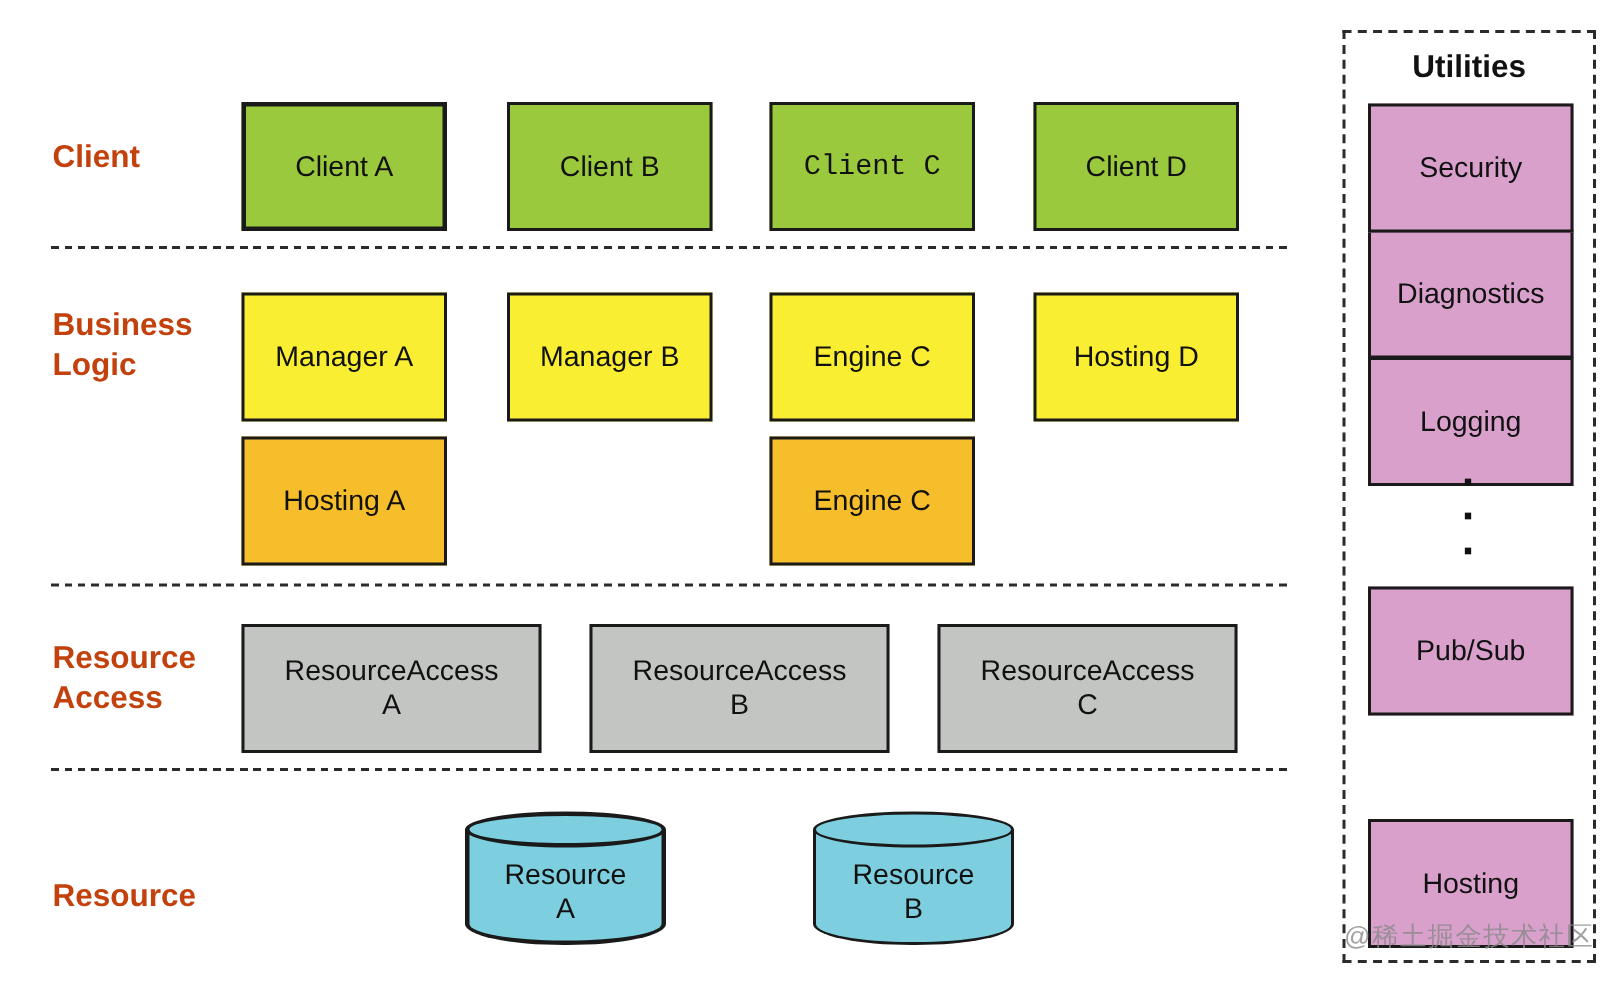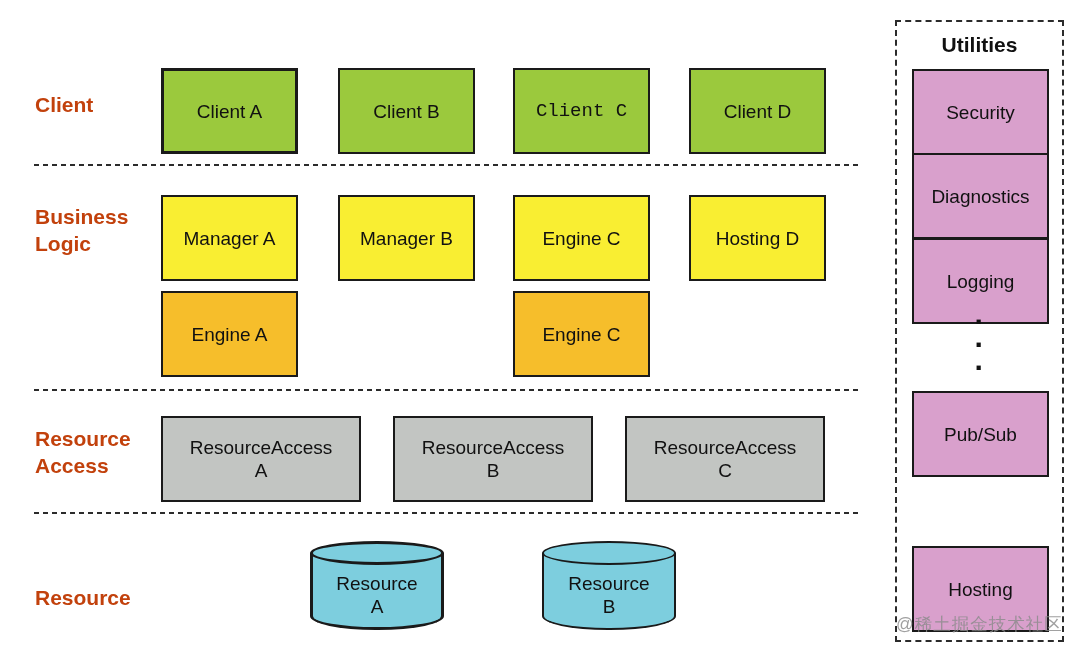--- a/index.html
+++ b/index.html
@@ -153,21 +153,21 @@
   <div class="box green thick" style="left:161px; top:68px;">Client A</div>
   <div class="box green" style="left:338px; top:68px;">Client B</div>
   <div class="box green" style="left:513px; top:68px;font-family:Liberation Mono, monospace;">Client C</div>
   <div class="box green" style="left:689px; top:68px;">Client D</div>
 
   <div class="box yellow" style="left:161px; top:195px;">Manager A</div>
   <div class="box yellow" style="left:338px; top:195px;">Manager B</div>
   <div class="box yellow" style="left:513px; top:195px;">Engine C</div>
   <div class="box yellow" style="left:689px; top:195px;">Hosting D</div>
 
-  <div class="box orange" style="left:161px; top:291px;">Engine A</div>
+  <div class="box orange" style="left:161px; top:291px;">Hosting A</div>
   <div class="box orange" style="left:513px; top:291px;">Engine C</div>
 
   <div class="box gray wide" style="left:161px; top:416px;">ResourceAccess
 A</div>
   <div class="box gray wide" style="left:393px; top:416px;">ResourceAccess
 B</div>
   <div class="box gray wide" style="left:625px; top:416px;">ResourceAccess
 C</div>
 
   <div class="cylinder thick" style="left:310px; top:541px;">

